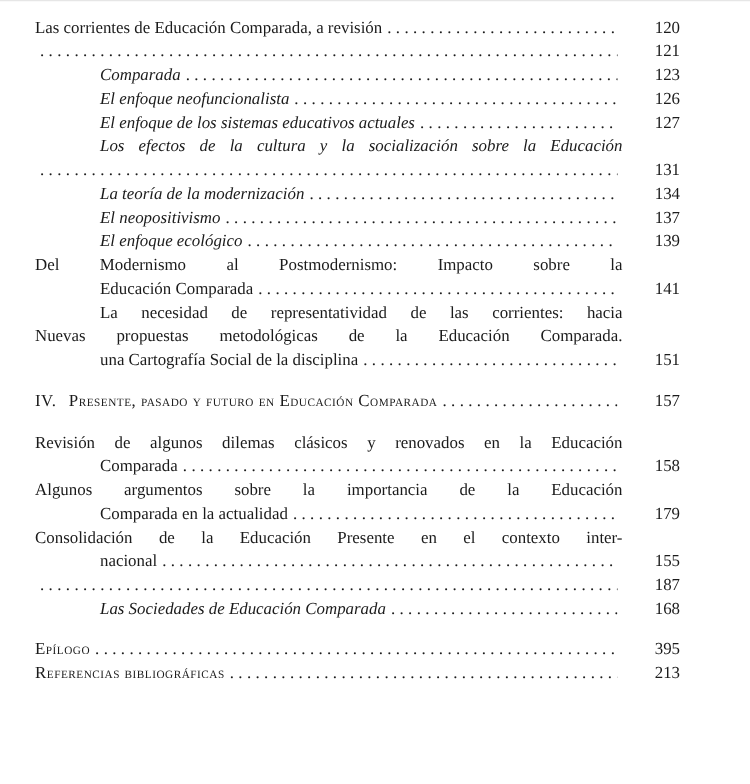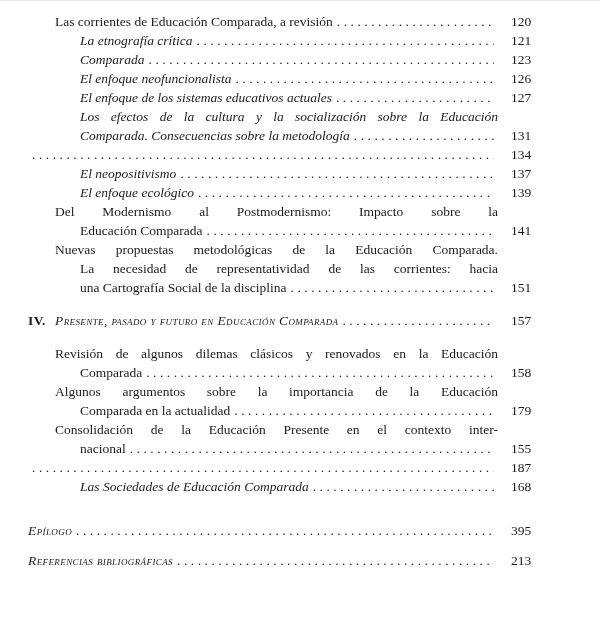--- a/index.html
+++ b/index.html
@@ -16,63 +16,62 @@
     border-top: 1px solid #e6e6e6;
     background: #ffffff;
   }
   .row {
     display: flex;
     align-items: baseline;
     font-size: 13.5px;
     line-height: 19px;
   }
   .row .text { flex: 0 1 auto; white-space: nowrap; }
-  .ind0 { margin-left: 0; font-style: italic; }
-  .ind1 { margin-left: 27px; }
+  .ind0 { margin-left: 0; }
+  .ind1 { }
   .ind2 { margin-left: 52px; }
   .text.fill {
     flex: 1 1 auto;
     white-space: normal;
     text-align: justify;
     text-align-last: justify;
   }
-  .seclabel { flex: 0 0 27px; font-weight: bold; }
+  .seclabel { flex: 0 0 27px; }
   .leader {
     flex: 1 1 0;
     min-width: 6px;
     overflow: hidden;
     white-space: nowrap;
     letter-spacing: 3.5px;
     margin: 0 4px;
     font-style: normal;
   }
   .pagenum {
     flex: 0 0 46px;
-    text-align: center;
+    text-align: right;
     font-style: normal;
     font-variant: normal;
   }
   .italic .text { font-style: italic; }
   .smallcaps .text, .smallcaps .seclabel {
     font-variant: small-caps;
     letter-spacing: 0.4px;
   }
 </style>
 </head>
 <body>
 
 <div class="page">
   <div>
       <div class="row roman">
         <span class="text ind1">Las corrientes de Educación Comparada, a revisión</span>
         <span class="leader">............................................................................................................................................................................................................................</span>
         <span class="pagenum">120</span>
       </div>
       <div class="row italic">
-        <span class="text ind2">La etnografía crítica</span>
         <span class="leader">............................................................................................................................................................................................................................</span>
         <span class="pagenum">121</span>
       </div>
       <div class="row italic">
         <span class="text ind2">Comparada</span>
         <span class="leader">............................................................................................................................................................................................................................</span>
         <span class="pagenum">123</span>
       </div>
       <div class="row italic">
         <span class="text ind2">El enfoque neofuncionalista</span>
@@ -82,25 +81,25 @@
       <div class="row italic">
         <span class="text ind2">El enfoque de los sistemas educativos actuales</span>
         <span class="leader">............................................................................................................................................................................................................................</span>
         <span class="pagenum">127</span>
       </div>
       <div class="row italic">
         <span class="text ind2 fill">Los efectos de la cultura y la socialización sobre la Educación</span>
         <span class="pagenum"></span>
       </div>
       <div class="row italic">
-        <span class="text ind2">Comparada. Consecuencias sobre la metodología</span>
         <span class="leader">............................................................................................................................................................................................................................</span>
         <span class="pagenum">131</span>
       </div>
       <div class="row italic">
+        <span class="text ind2">La teoría de la modernización</span>
         <span class="leader">............................................................................................................................................................................................................................</span>
         <span class="pagenum">134</span>
       </div>
       <div class="row italic">
         <span class="text ind2">El neopositivismo</span>
         <span class="leader">............................................................................................................................................................................................................................</span>
         <span class="pagenum">137</span>
       </div>
       <div class="row italic">
         <span class="text ind2">El enfoque ecológico</span>
@@ -110,25 +109,25 @@
       <div class="row roman">
         <span class="text ind1 fill">Del Modernismo al Postmodernismo: Impacto sobre la</span>
         <span class="pagenum"></span>
       </div>
       <div class="row roman">
         <span class="text ind2">Educación Comparada</span>
         <span class="leader">............................................................................................................................................................................................................................</span>
         <span class="pagenum">141</span>
       </div>
       <div class="row roman">
-        <span class="text ind1 fill">Nuevas propuestas metodológicas de la Educación Comparada.</span>
+        <span class="text ind2 fill">La necesidad de representatividad de las corrientes: hacia</span>
         <span class="pagenum"></span>
       </div>
       <div class="row roman">
-        <span class="text ind2 fill">La necesidad de representatividad de las corrientes: hacia</span>
+        <span class="text ind1 fill">Nuevas propuestas metodológicas de la Educación Comparada.</span>
         <span class="pagenum"></span>
       </div>
       <div class="row roman">
         <span class="text ind2">una Cartografía Social de la disciplina</span>
         <span class="leader">............................................................................................................................................................................................................................</span>
         <span class="pagenum">151</span>
       </div>
       <div class="row smallcaps" style="margin-top: 14px;">
         <span class="seclabel">IV.</span>
         <span class="text ind0">Presente, pasado y futuro en Educación Comparada</span>
@@ -164,24 +163,24 @@
       </div>
       <div class="row italic">
         <span class="leader">............................................................................................................................................................................................................................</span>
         <span class="pagenum">187</span>
       </div>
       <div class="row italic">
         <span class="text ind2">Las Sociedades de Educación Comparada</span>
         <span class="leader">............................................................................................................................................................................................................................</span>
         <span class="pagenum">168</span>
       </div>
-      <div class="row smallcaps" style="margin-top: 25px;">
+      <div class="row smallcaps" style="margin-top: 13px;">
         <span class="text ind0">Epílogo</span>
         <span class="leader">............................................................................................................................................................................................................................</span>
         <span class="pagenum">395</span>
       </div>
-      <div class="row smallcaps" style="margin-top: 11px;">
+      <div class="row smallcaps" style="">
         <span class="text ind0">Referencias bibliográficas</span>
         <span class="leader">............................................................................................................................................................................................................................</span>
         <span class="pagenum">213</span>
       </div>
     </div>
 </div>
 
 </body></html>

